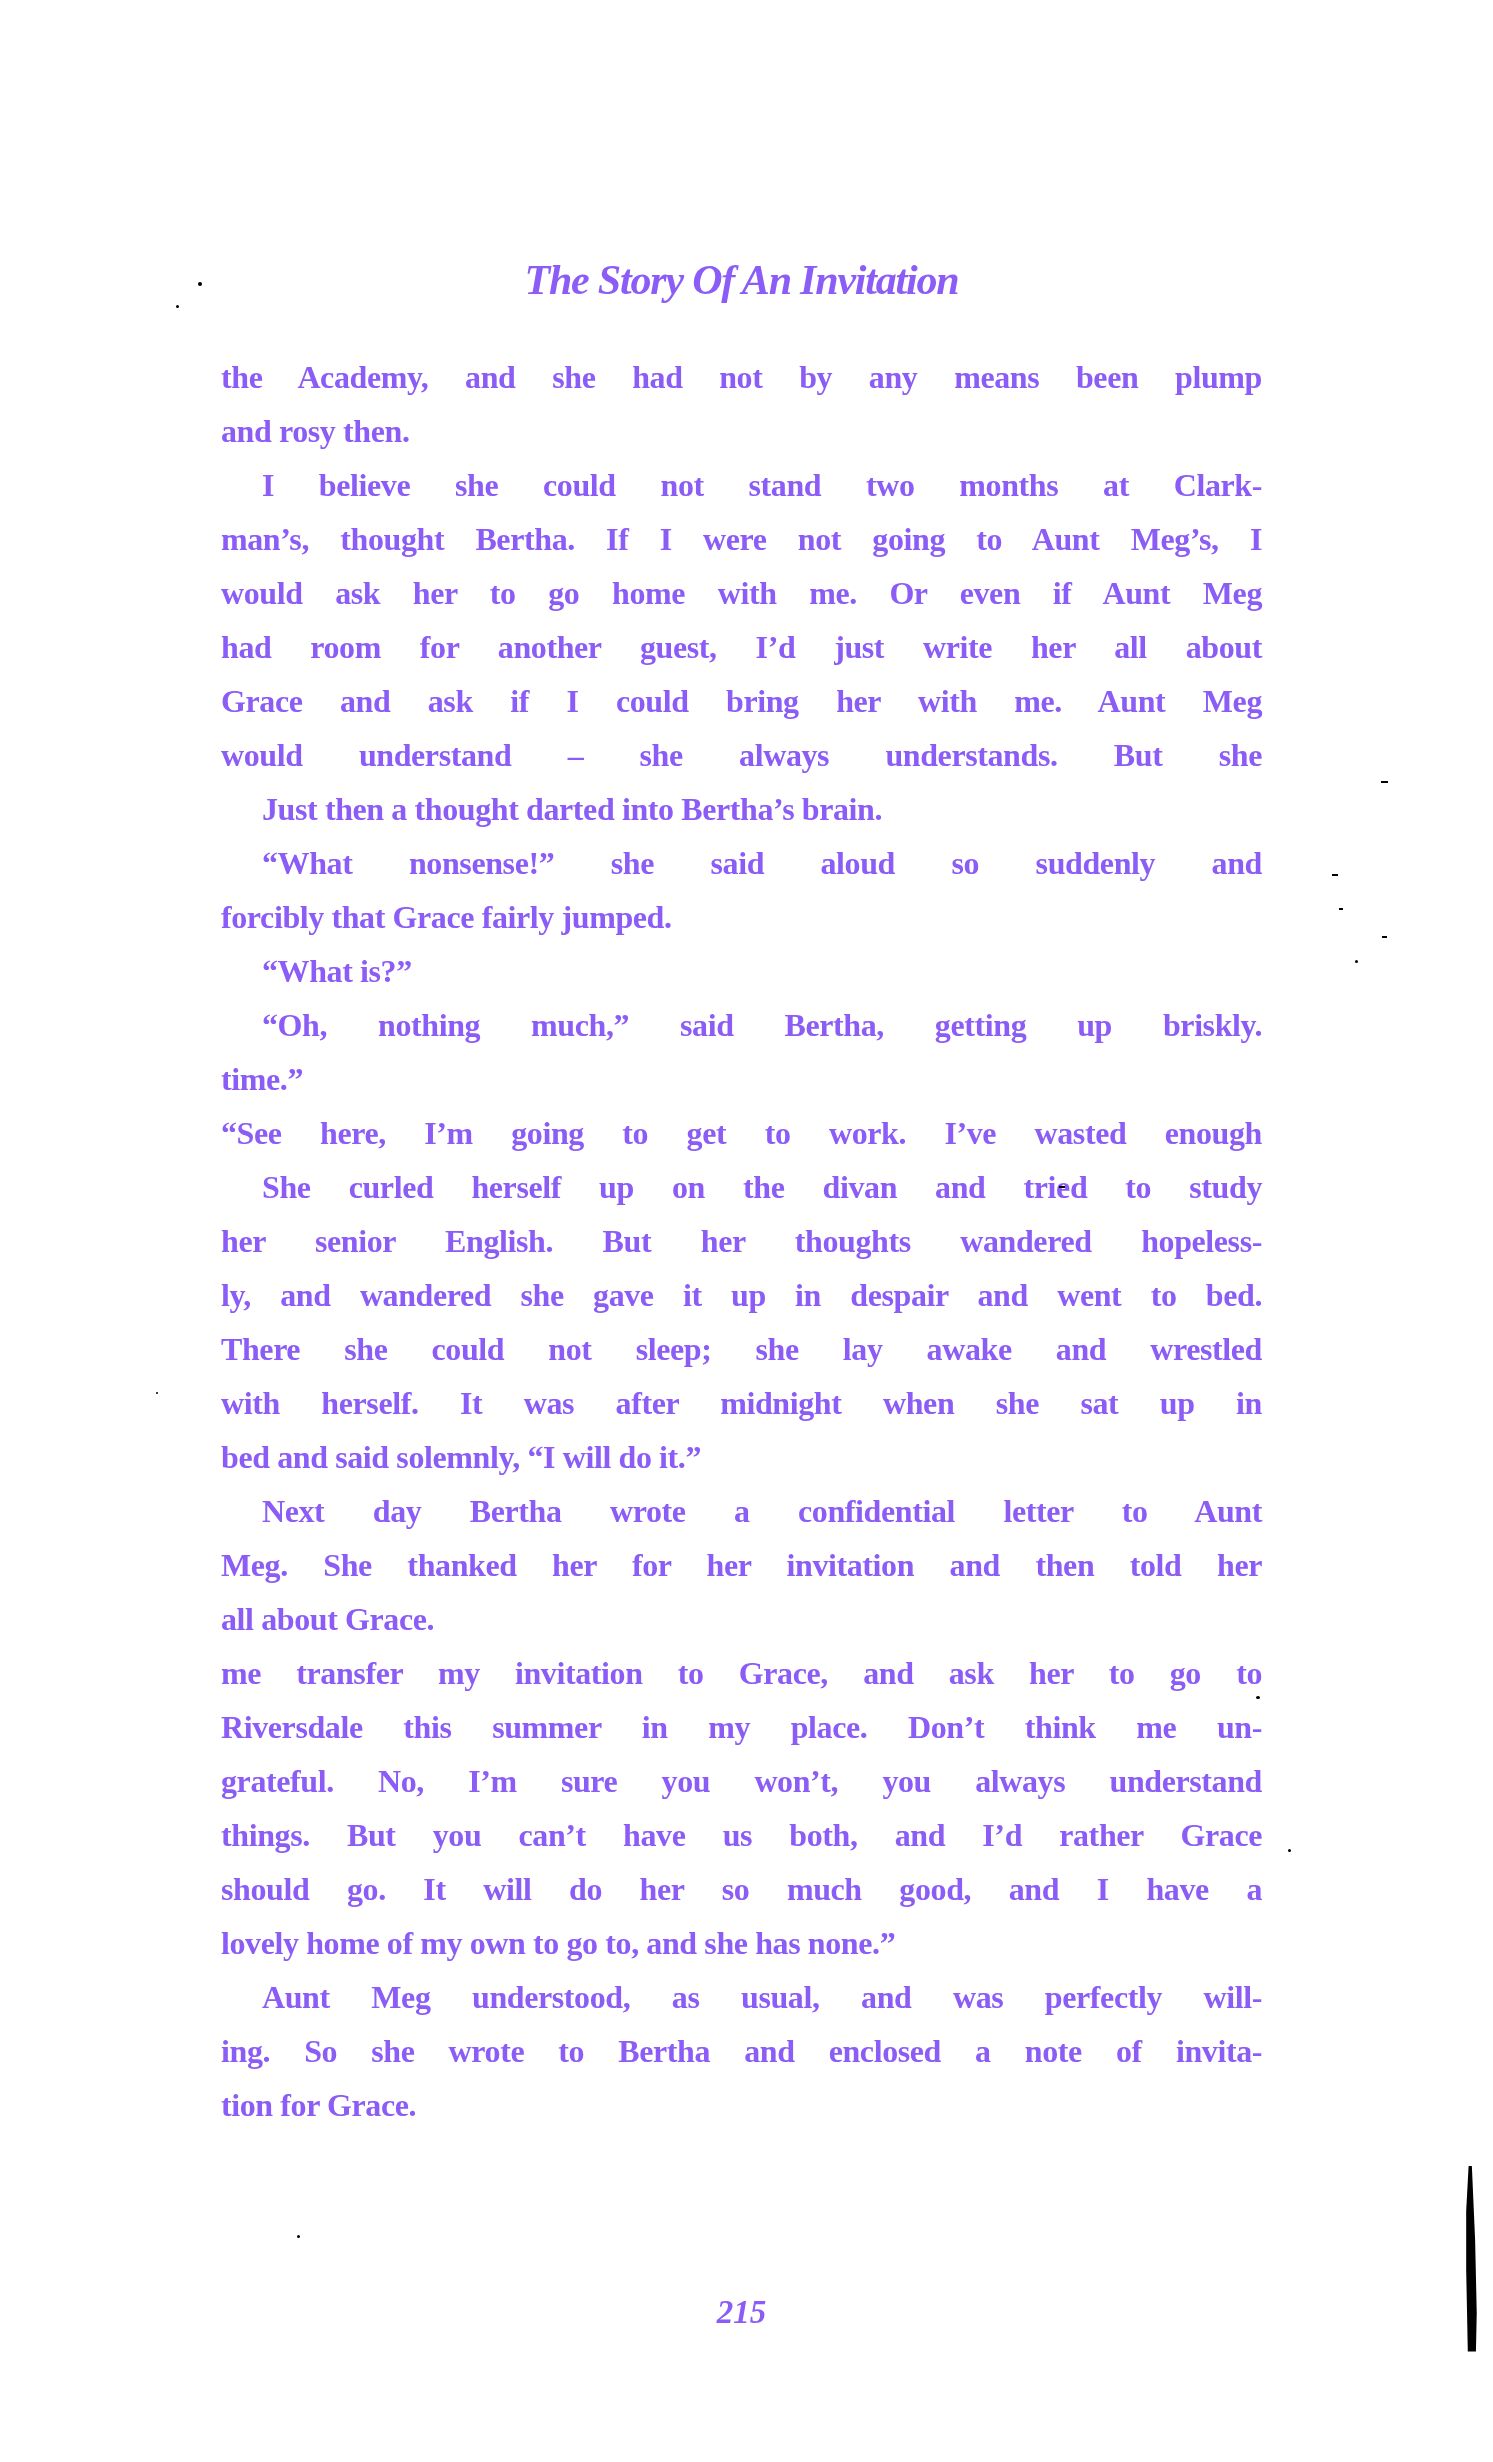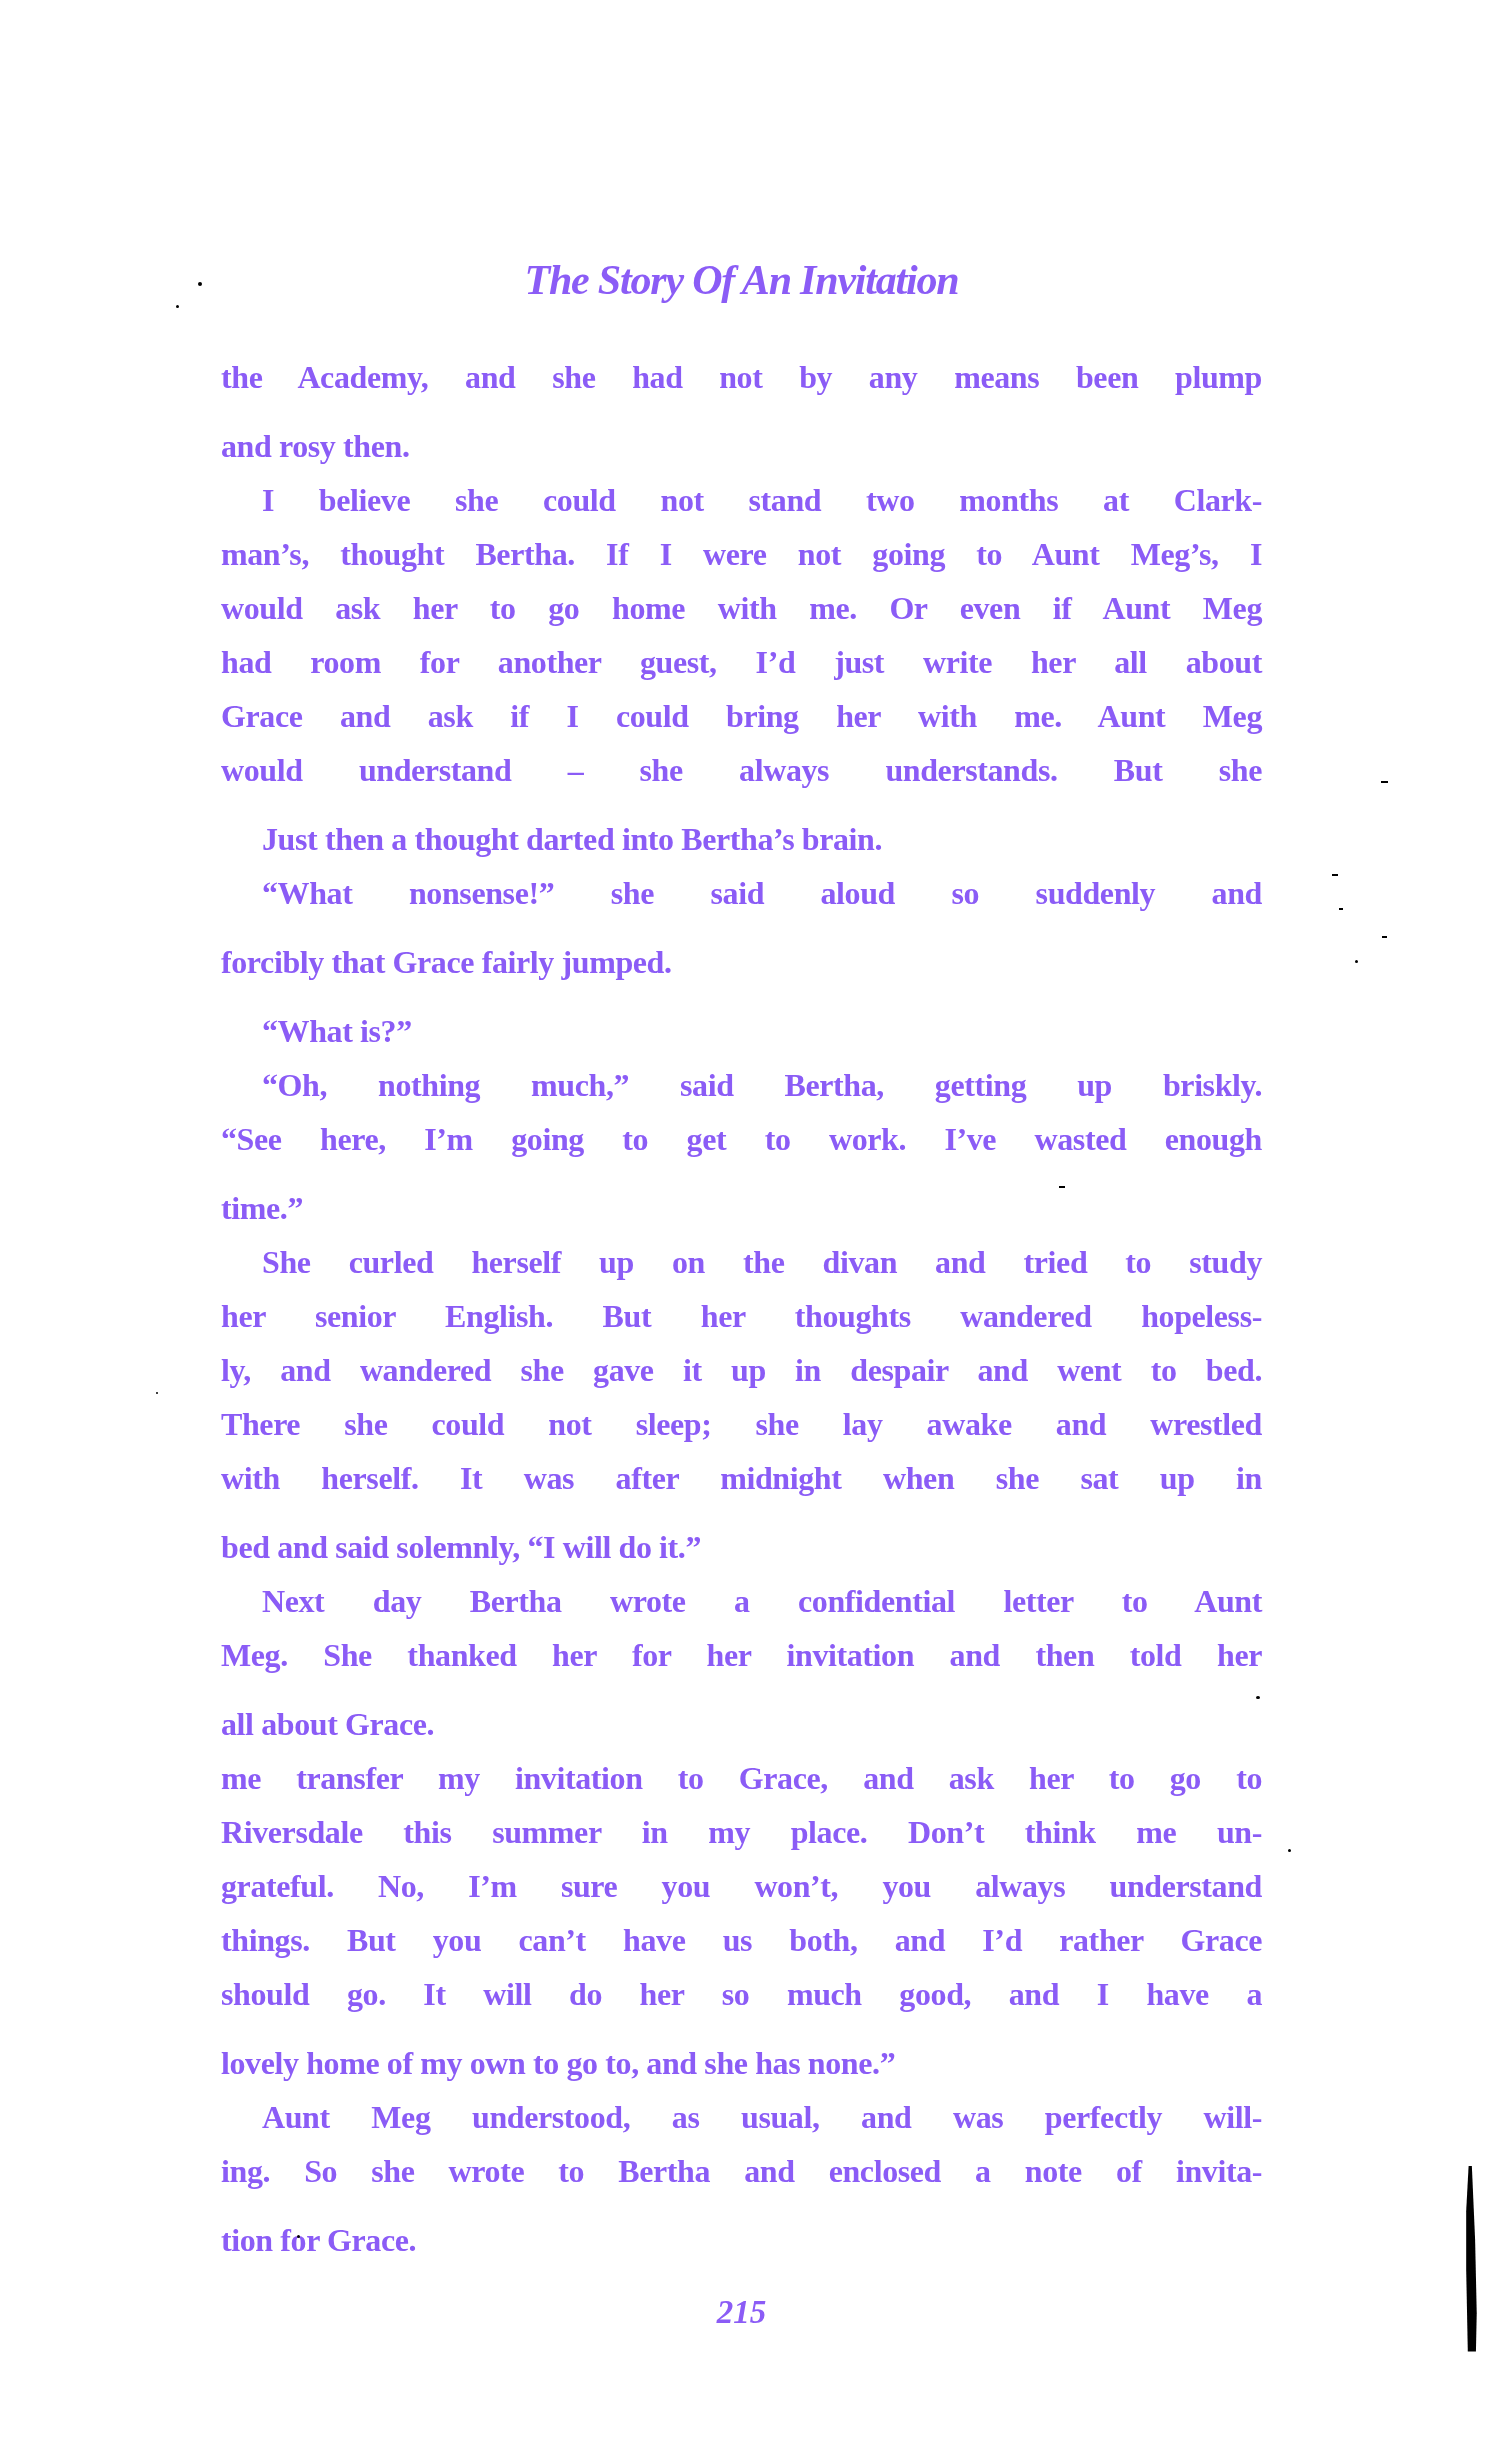--- a/index.html
+++ b/index.html
@@ -28,21 +28,21 @@
     font-weight:bold;
     font-size:32px;
     line-height:54px;
     letter-spacing:-0.4px;
   }
   .line {
     text-align:justify;
     text-align-last:justify;
     white-space:normal;
   }
-  .line.end { text-align-last:left;margin-top:15px; }
+  .line.end { text-align-last:left; }
   .line.ind { padding-left:41px; }
   .page-number {
     position:absolute;
     left:221px; top:2293px; width:1041px;
     text-align:center;
     font-style:italic;
     font-weight:bold;
     font-size:33px;
     line-height:1.2;
   }
@@ -71,22 +71,22 @@
       <div class="line">man’s, thought Bertha. If I were not going to Aunt Meg’s, I</div>
       <div class="line">would ask her to go home with me. Or even if Aunt Meg</div>
       <div class="line">had room for another guest, I’d just write her all about</div>
       <div class="line">Grace and ask if I could bring her with me. Aunt Meg</div>
       <div class="line">would understand – she always understands. But she</div>
       <div class="line ind end">Just then a thought darted into Bertha’s brain.</div>
       <div class="line ind">“What nonsense!” she said aloud so suddenly and</div>
       <div class="line end">forcibly that Grace fairly jumped.</div>
       <div class="line ind end">“What is?”</div>
       <div class="line ind">“Oh, nothing much,” said Bertha, getting up briskly.</div>
+      <div class="line end">time.”</div>
       <div class="line">“See here, I’m going to get to work. I’ve wasted enough</div>
-      <div class="line end">time.”</div>
       <div class="line ind">She curled herself up on the divan and tried to study</div>
       <div class="line">her senior English. But her thoughts wandered hopeless-</div>
       <div class="line">ly, and wandered she gave it up in despair and went to bed.</div>
       <div class="line">There she could not sleep; she lay awake and wrestled</div>
       <div class="line">with herself. It was after midnight when she sat up in</div>
       <div class="line end">bed and said solemnly, “I will do it.”</div>
       <div class="line ind">Next day Bertha wrote a confidential letter to Aunt</div>
       <div class="line">Meg. She thanked her for her invitation and then told her</div>
       <div class="line end">all about Grace.</div>
       <div class="line">me transfer my invitation to Grace, and ask her to go to</div>

